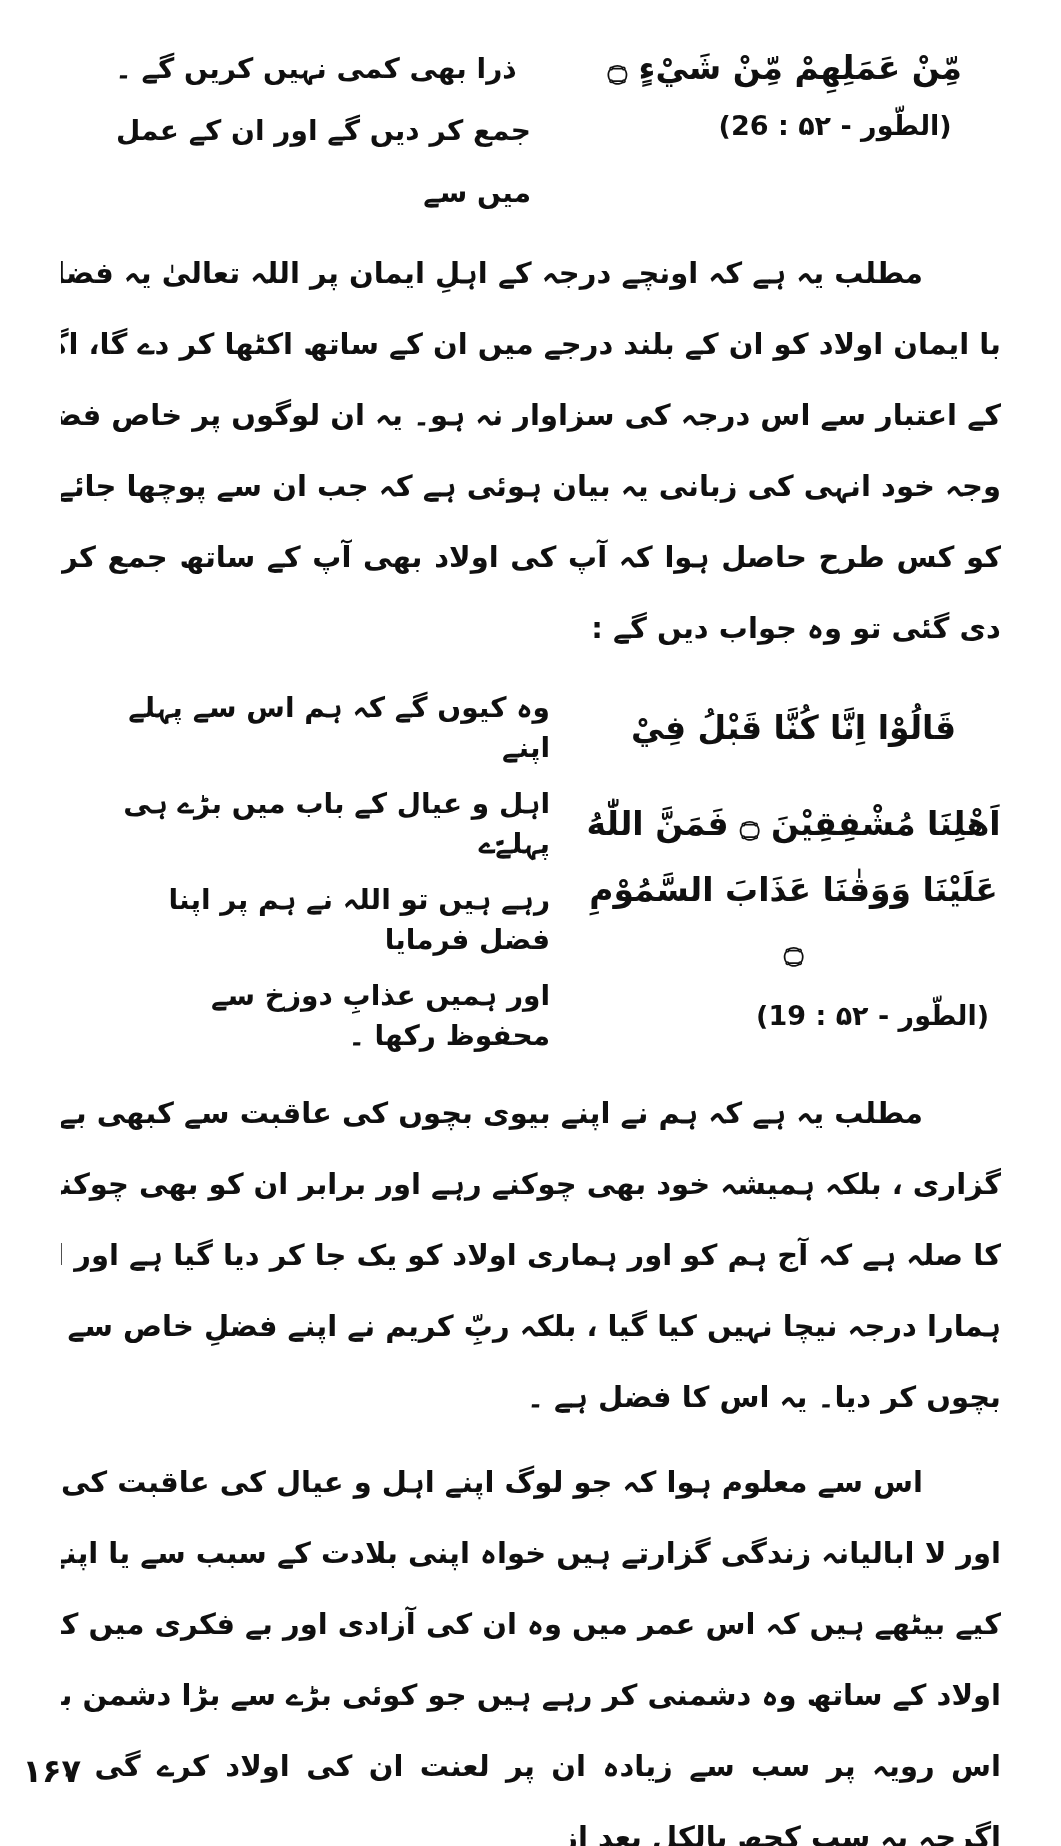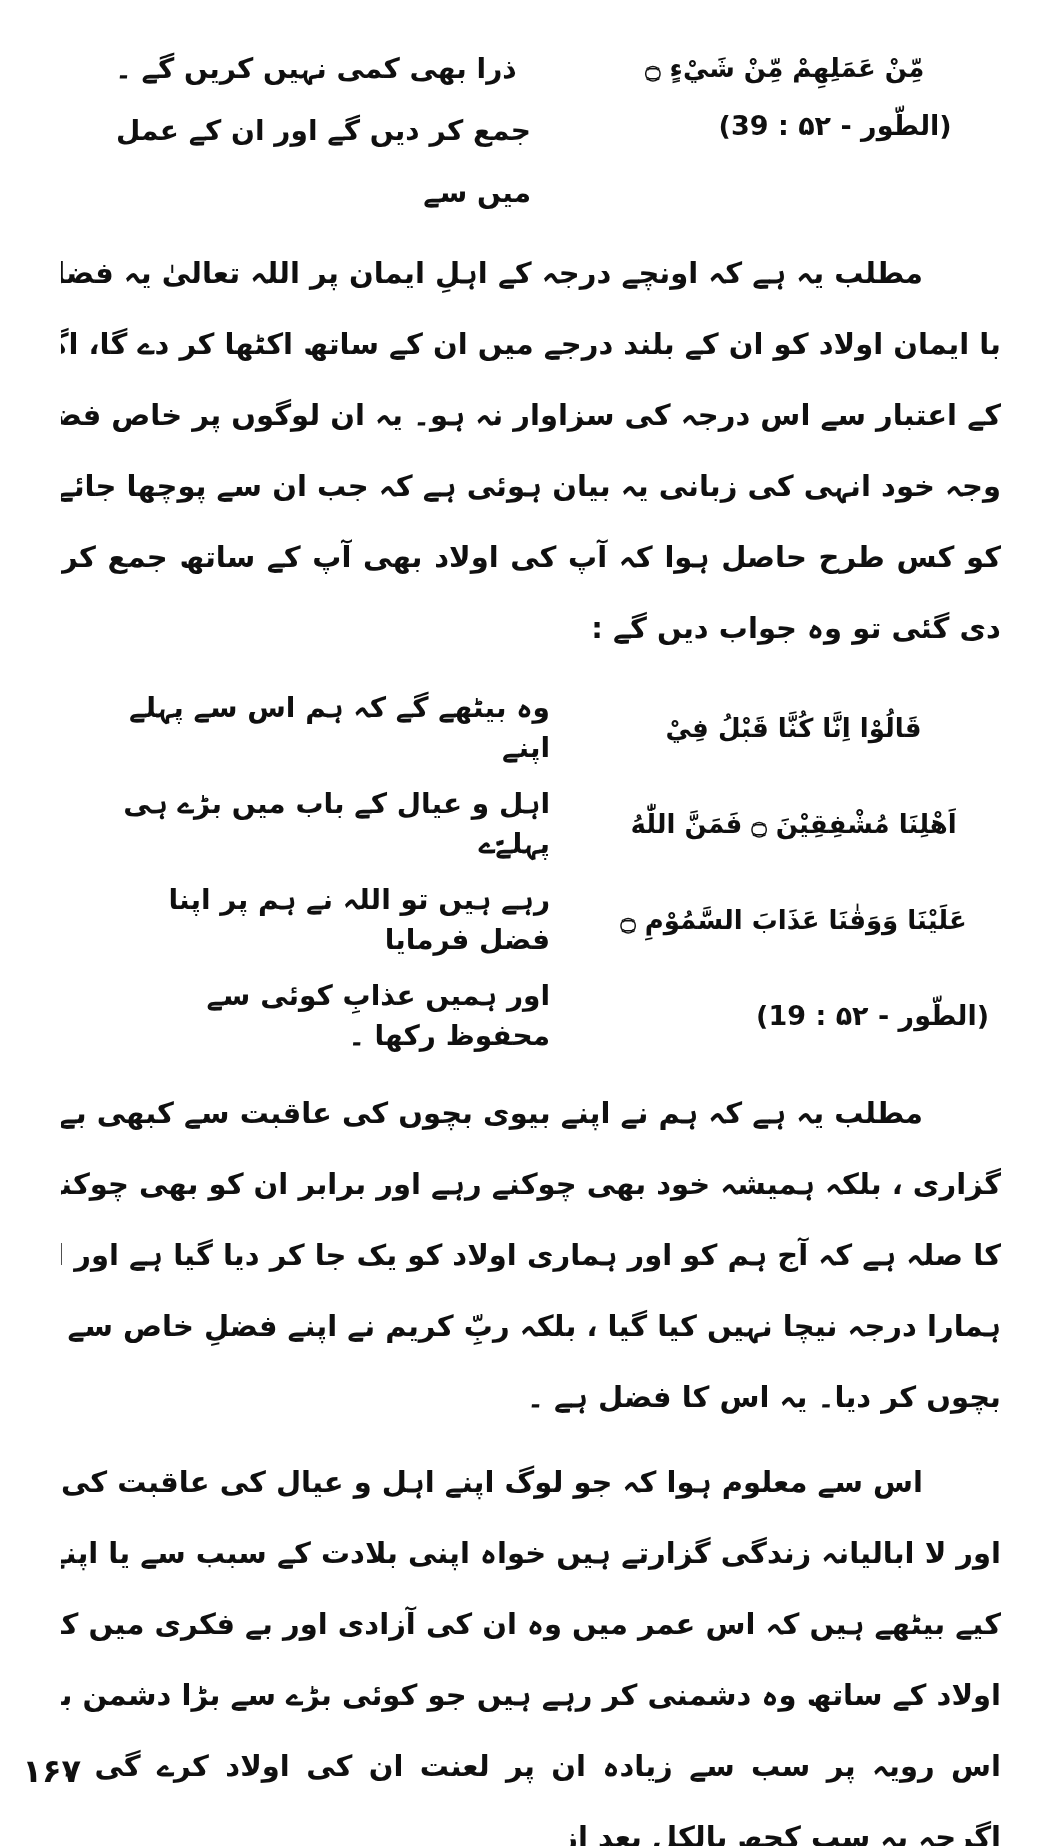--- a/index.html
+++ b/index.html
@@ -16,21 +16,21 @@
     position:absolute;
     top:38px;right:60px;
     width:940px;
     direction:rtl;
   }
   
   .verse-block{display:flex;direction:rtl;}
   .verse-block .arabic-col{width:46%;}
   .verse-block .trans-col{width:50%;margin-right:4%;}
   .arabic-line{
-    font-size:26px;font-weight:bold;line-height:60px;
+    font-size:33px;font-weight:bold;line-height:60px;
     text-align:center;direction:rtl;
   }
   .verse-ref{
     font-size:27px;font-weight:bold;line-height:56px;
     text-align:left;direction:rtl;
     padding-left:170px;
   }
   .top .verse-ref{padding-left:150px;}
   .trans-line{
     font-size:28px;font-weight:bold;line-height:62px;
@@ -69,21 +69,21 @@
 </style>
 </head>
 <body>
 
 <div class="page">
   <div class="content">
 
     <section class="verse-block top">
       <div class="arabic-col">
         <div class="arabic-line">مِّنْ عَمَلِهِمْ مِّنْ شَيْءٍ ۝</div>
-        <div class="verse-ref">(الطّور - ۵۲ : 39)</div>
+        <div class="verse-ref">(الطّور - ۵۲ : 26)</div>
       </div>
       <div class="trans-col">
         <div class="trans-line center">ذرا بھی کمی نہیں کریں گے ۔</div>
         <div class="trans-line">جمع کر دیں گے اور ان کے عمل میں سے</div>
       </div>
     </section>
 
     <section class="para">
       <div class="body-line first">مطلب یہ ہے کہ اونچے درجہ کے اہلِ ایمان پر اللہ تعالیٰ یہ فضل فرمائے گا کہ ان کی</div>
       <div class="body-line">با ایمان اولاد کو ان کے بلند درجے میں ان کے ساتھ اکٹھا کر دے گا، اگرچہ اولاد اپنے عمل</div>
@@ -91,21 +91,21 @@
       <div class="body-line">وجہ خود انہی کی زبانی یہ بیان ہوئی ہے کہ جب ان سے پوچھا جائے گا کہ یہ مرتبہ آپ لوگوں</div>
       <div class="body-line last">کو کس طرح حاصل ہوا کہ آپ کی اولاد بھی آپ کے ساتھ جمع کر دی گئی تو وہ جواب دیں گے :</div>
     </section>
 
     <section class="verse-rows">
       <div class="vrow">
         <div class="ar">
             <div class="arabic-line">قَالُوْا اِنَّا كُنَّا قَبْلُ فِيْ</div>
           </div>
         <div class="ur">
-            <div class="trans-line">وہ بیٹھے گے کہ ہم اس سے پہلے اپنے</div>
+            <div class="trans-line">وہ کیوں گے کہ ہم اس سے پہلے اپنے</div>
           </div>
       </div>
       <div class="vrow">
         <div class="ar">
             <div class="arabic-line">اَهْلِنَا مُشْفِقِيْنَ ۝ فَمَنَّ اللّٰهُ</div>
           </div>
         <div class="ur">
             <div class="trans-line">اہل و عیال کے باب میں بڑے ہی پہلےّے</div>
           </div>
       </div>
@@ -115,21 +115,21 @@
           </div>
         <div class="ur">
             <div class="trans-line">رہے ہیں تو اللہ نے ہم پر اپنا فضل فرمایا</div>
           </div>
       </div>
       <div class="vrow">
         <div class="ar">
             <div class="verse-ref">(الطّور - ۵۲ : 19)</div>
           </div>
         <div class="ur">
-            <div class="trans-line">اور ہمیں عذابِ کوئی سے محفوظ رکھا ۔</div>
+            <div class="trans-line">اور ہمیں عذابِ دوزخ سے محفوظ رکھا ۔</div>
           </div>
       </div>
     </section>
 
     <section class="para">
       <div class="body-line first">مطلب یہ ہے کہ ہم نے اپنے بیوی بچوں کی عاقبت سے کبھی بے فکر رہ کر زندگی نہیں</div>
       <div class="body-line">گزاری ، بلکہ ہمیشہ خود بھی چوکنے رہے اور برابر ان کو بھی چوکنے رکھنے کی کوشش کی، یہ اس</div>
       <div class="body-line">کا صلہ ہے کہ آج ہم کو اور ہماری اولاد کو یک جا کر دیا گیا ہے اور اس یک جائی کے لیے</div>
       <div class="body-line">ہمارا درجہ نیچا نہیں کیا گیا ، بلکہ ربِّ کریم نے اپنے فضلِ خاص سے ان کا درجہ ہمارے</div>
       <div class="body-line last">بچوں کر دیا۔ یہ اس کا فضل ہے ۔</div>

